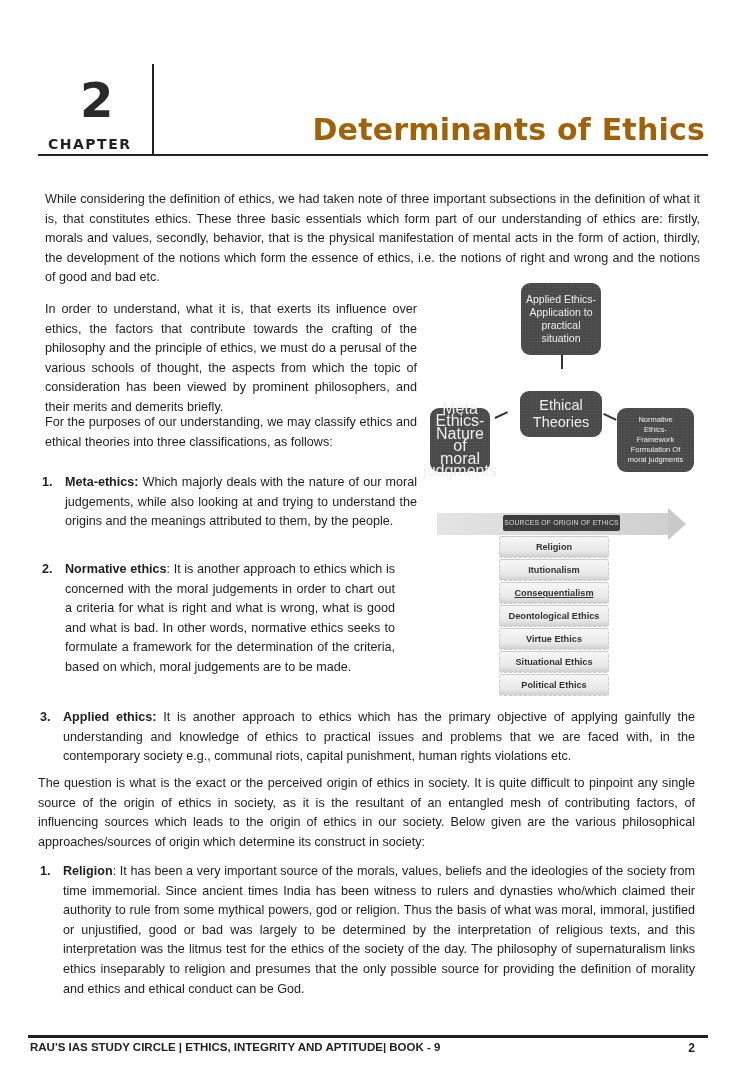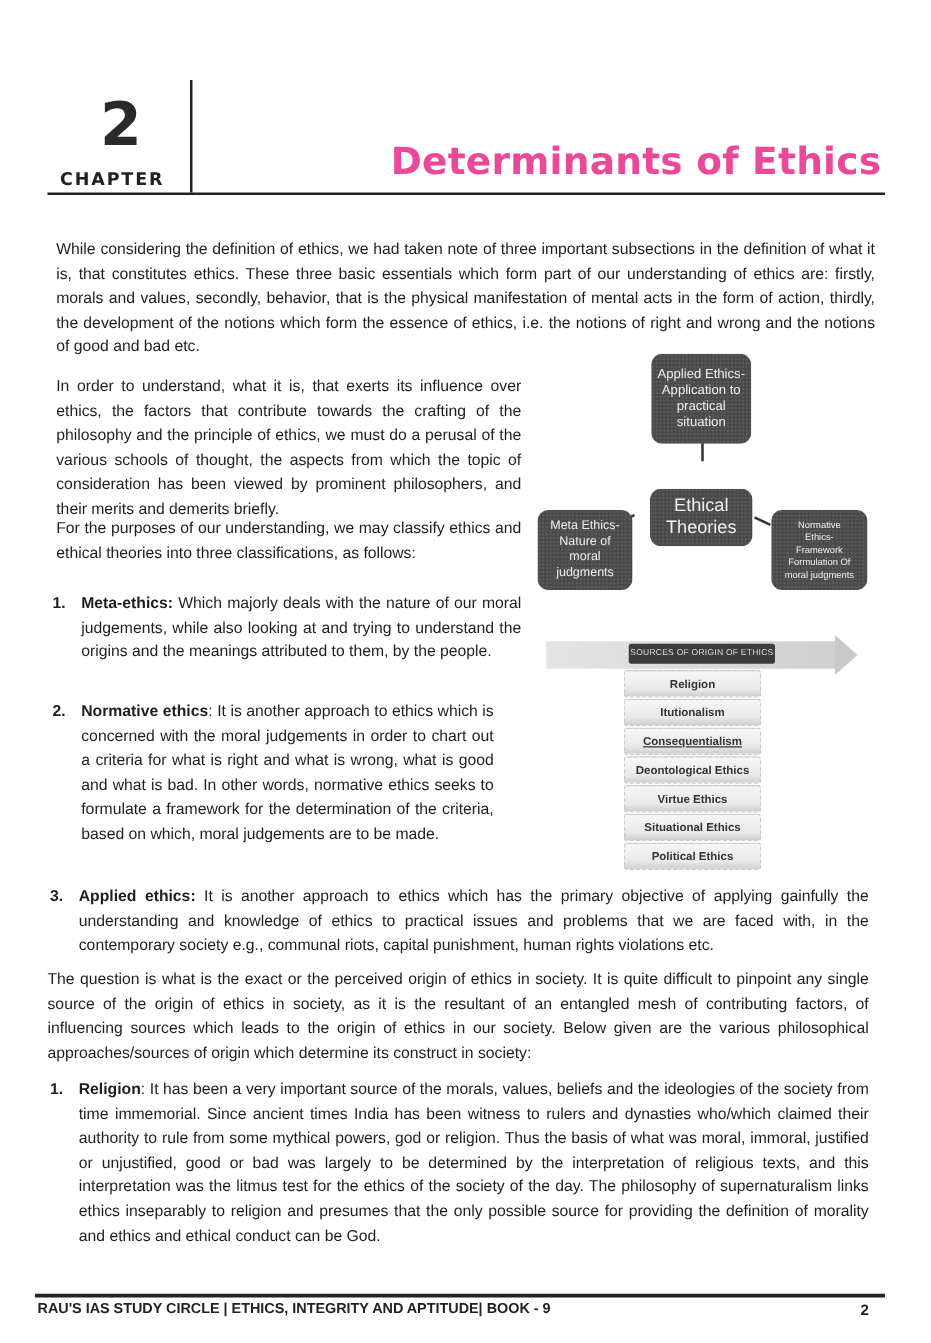--- a/index.html
+++ b/index.html
@@ -7,21 +7,21 @@
       font-family: "Liberation Sans", "DejaVu Sans", sans-serif; color: #1a1a1a; }
     .page { position: absolute; inset: 0; }
 
     
     .chap-num { position: absolute; left: 80px; top: 76px; font-size: 48px; font-weight: 900;
       font-family: "DejaVu Sans", sans-serif; color: #2a2a2a; line-height: 1; }
     .chap-word { position: absolute; left: 48px; top: 136px; font-size: 14px; font-weight: 900;
       letter-spacing: 1.5px; font-family: "DejaVu Sans", sans-serif; color: #222; }
     .chap-vline { position: absolute; left: 152px; top: 64px; width: 2px; height: 90px; background: #222; }
     .chap-title { position: absolute; right: 40px; top: 112px; font-size: 30px; font-weight: 900;
-      font-family: "DejaVu Sans", sans-serif; color: #ec4899; letter-spacing: 0.2px; }
+      font-family: "DejaVu Sans", sans-serif; color: #a16207; letter-spacing: 0.2px; }
     .header-rule { position: absolute; left: 38px; right: 37px; top: 154px; height: 2px; background: #222; }
 
     
     .para { position: absolute; font-size: 12.6px; line-height: 19.6px; text-align: justify;
       font-family: "Liberation Sans", sans-serif; color: #1e1e1e; }
     .p-full { left: 45px; width: 655px; }
     .p-left { left: 45px; width: 372px; }
     .item { position: absolute; font-size: 12.6px; line-height: 19.6px; text-align: justify; color: #1e1e1e; }
     .item .num { position: absolute; left: -23px; top: 0; font-weight: bold; }
     .item b { font-weight: bold; }
@@ -96,21 +96,21 @@
     <div class="dbox" style="left:521px; top:283px; width:80px; height:72px; font-size:10.5px; line-height:13px;">
       <span>Applied Ethics-</span>
       <span>Application to</span>
       <span>practical</span>
       <span>situation</span>
     </div>
     <div class="dbox" style="left:520px; top:370px; width:82px; height:46px; font-size:14.5px; line-height:17px;margin-top:21px;">
       <span>Ethical</span>
       <span>Theories</span>
     </div>
-    <div class="dbox" style="left:430px; top:408px; width:76px; height:64px; font-size:10px; line-height:12.5px;">
+    <div class="dbox" style="left:430px; top:408px; width:60px; height:64px; font-size:16px; line-height:12.5px;">
       <span>Meta Ethics-</span>
       <span>Nature of</span>
       <span>moral</span>
       <span>judgments</span>
     </div>
     <div class="dbox" style="left:617px; top:408px; width:77px; height:64px; font-size:7.5px; line-height:10px;">
       <span>Normative</span>
       <span>Ethics-</span>
       <span>Framework</span>
       <span>Formulation Of</span>

